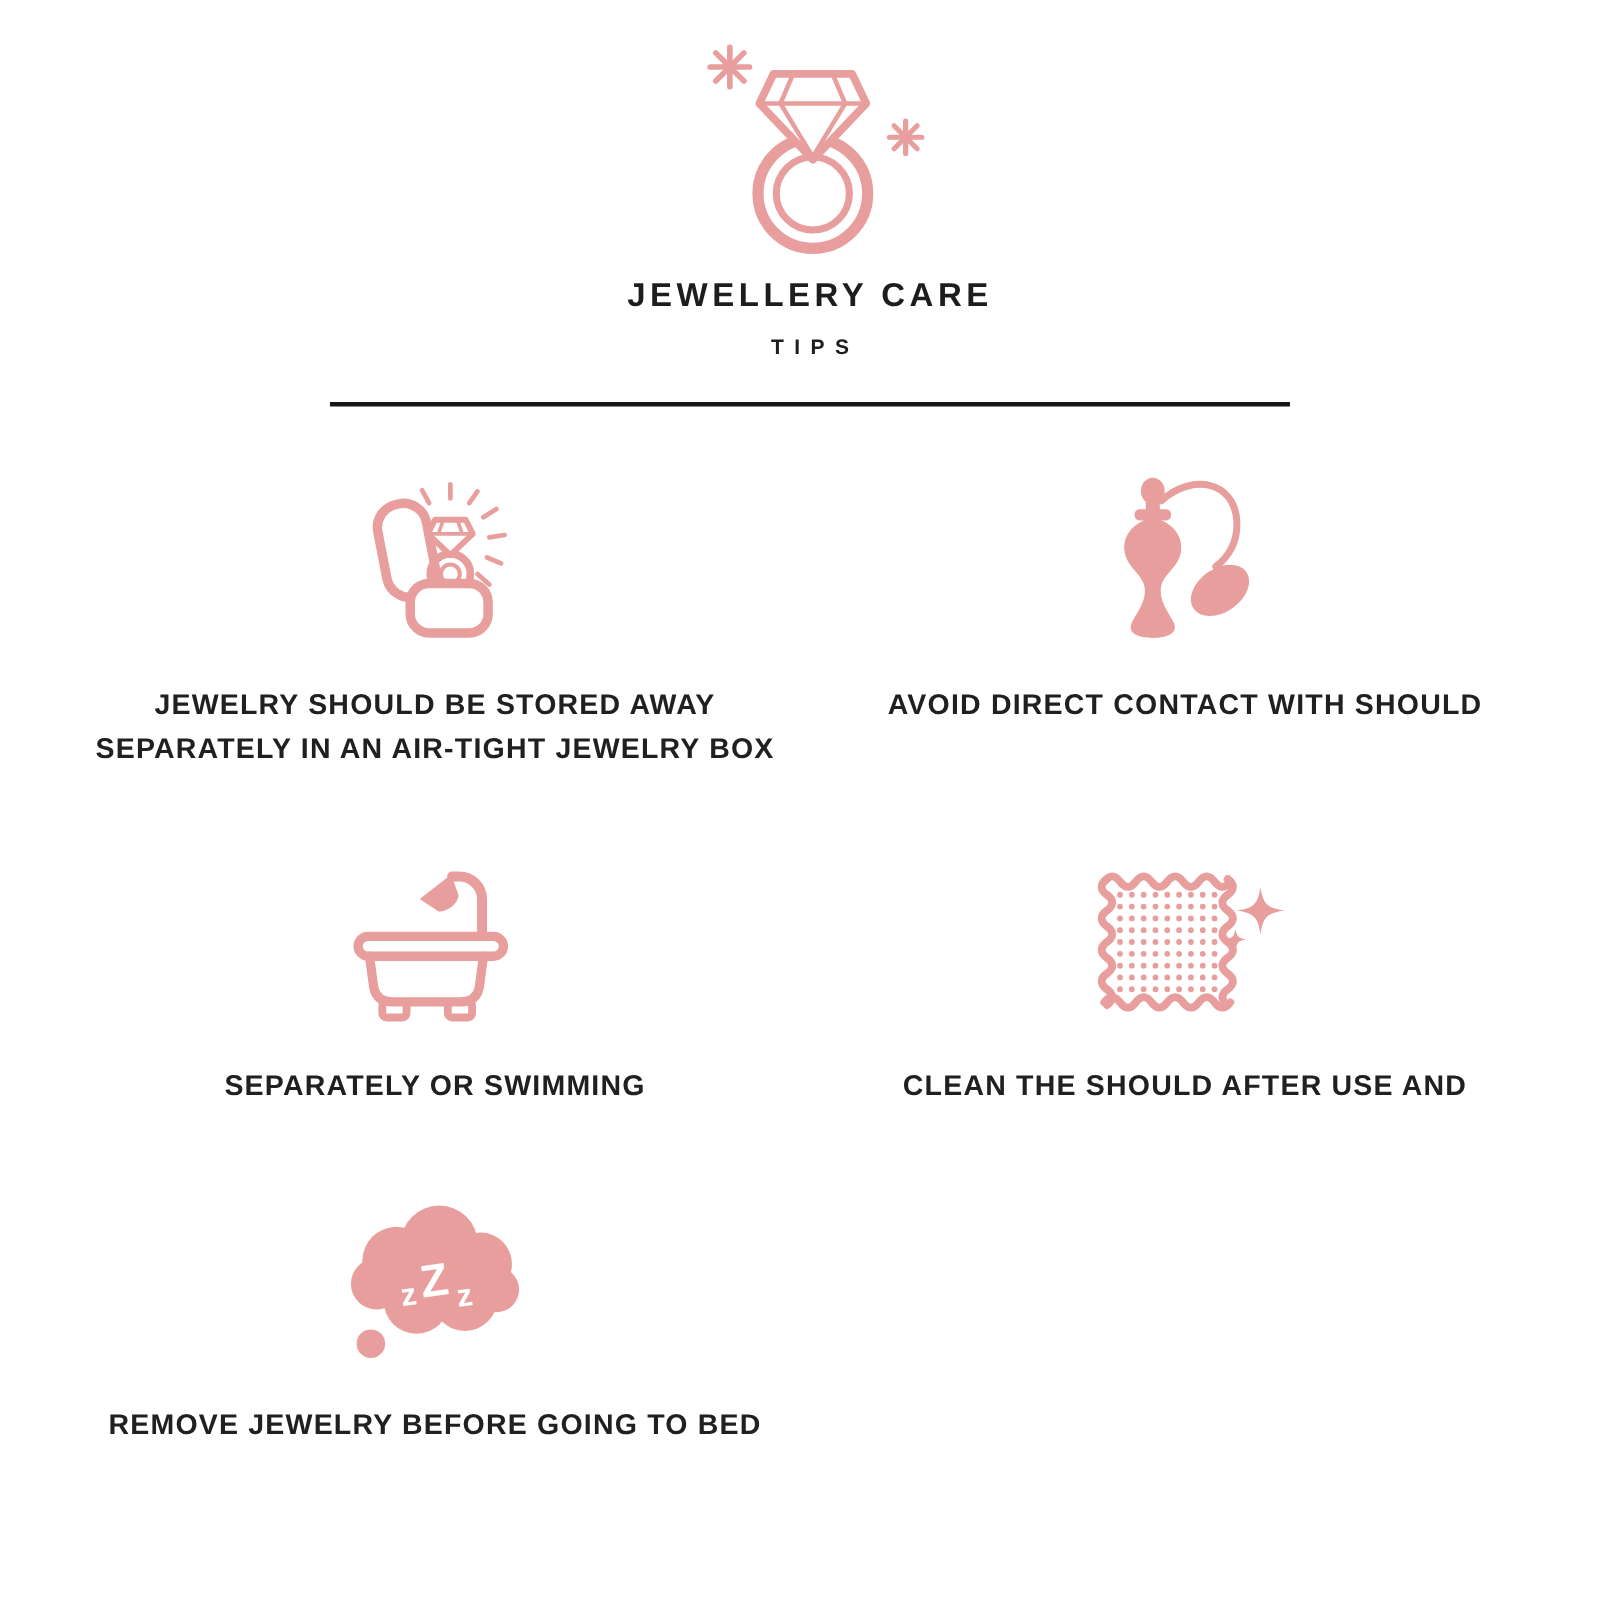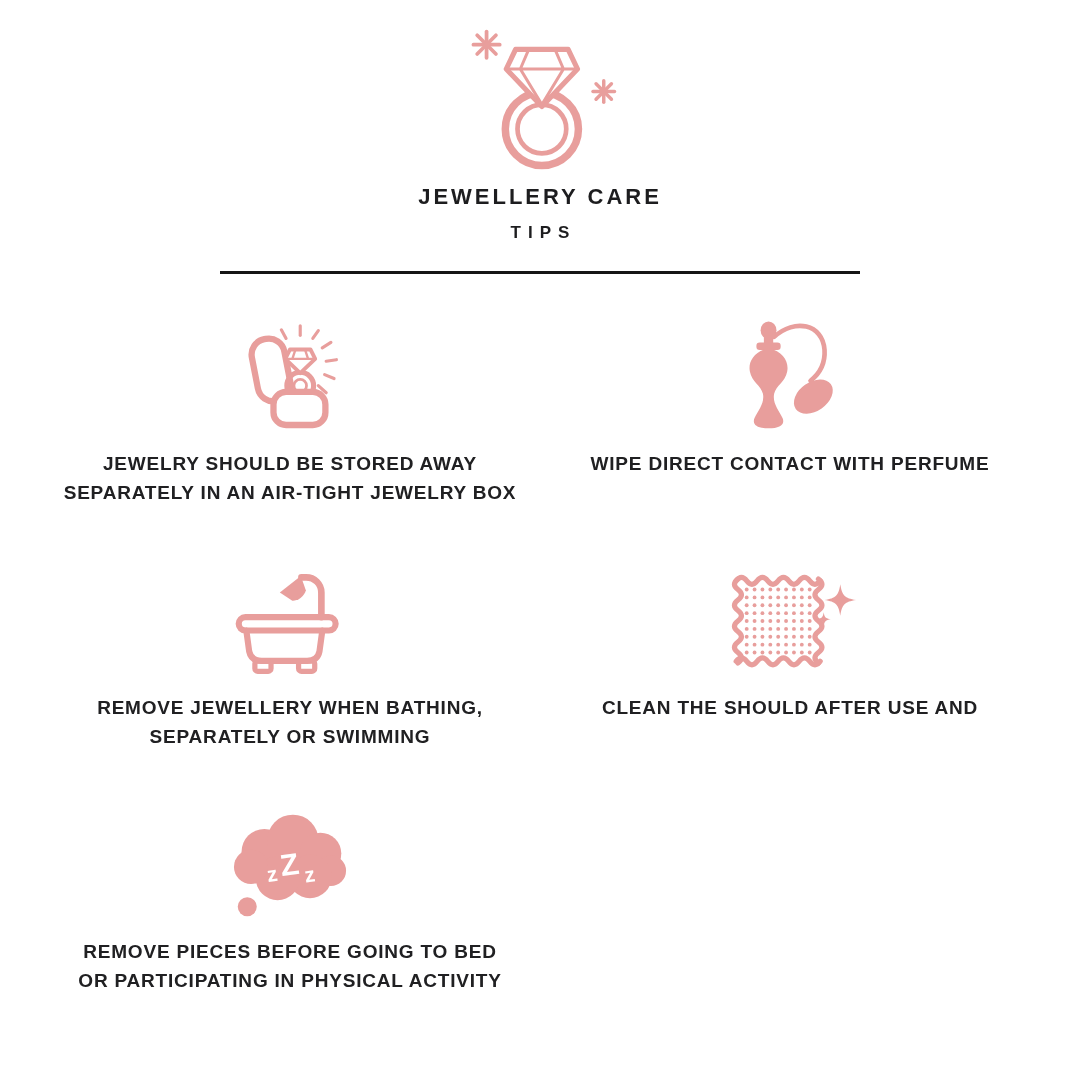--- a/index.html
+++ b/index.html
@@ -16,38 +16,38 @@
   .poster{
     width:1080px;height:1080px;background:var(--bg);
     padding-top:24px;display:flex;flex-direction:column;align-items:center;
   }
   .hero-icon{height:150px;width:190px;color:var(--pink);flex:0 0 auto;}
   .title{
     margin-top:12px;font-size:22px;font-weight:bold;color:var(--ink);
     letter-spacing:3px;line-height:1;text-align:center;
   }
   .subtitle{
-    margin-top:16px;font-size:17px;font-weight:bold;color:var(--ink);
+    margin-top:16px;font-size:14px;font-weight:bold;color:var(--ink);
     letter-spacing:7px;line-height:1;text-align:right;text-indent:7px;
   }
   .divider{
     margin-top:30px;width:640px;border:none;border-top:3px solid #161616;
   }
   .tips-grid{
     margin-top:44px;width:100%;padding:0 40px;
     display:grid;grid-template-columns:1fr 1fr;row-gap:55px;
   }
   .tip{display:flex;flex-direction:column;align-items:center;}
   .tip .icon-box{
     height:118px;display:flex;align-items:center;justify-content:center;
     color:var(--pink);
   }
   .tip svg{display:block;}
   .caption{
-    margin-top:14px;text-align:center;color:#202022;
+    margin-top:24px;text-align:center;color:#202022;
     font-size:19px;font-weight:bold;letter-spacing:0.8px;line-height:1.5;
   }
   .caption span{display:block;white-space:nowrap;}
   .stroke{fill:none;stroke:currentColor;stroke-linecap:round;stroke-linejoin:round;}
   .fillpink{fill:currentColor;stroke:none;}
   .whitefill{fill:#fff;stroke:currentColor;stroke-linecap:round;stroke-linejoin:round;}
 </style>
 </head>
 <body>
 
@@ -122,39 +122,38 @@
                    C56 89 63 97 67 105
                    C70 112 64 116 52 116
                    C40 116 34 112 37 105
                    C41 97 48 89 46 79
                    C44 70 34 66 32 55
                    C30 45 36 34 52 30 Z" class="fillpink"></path>
           <ellipse cx="100" cy="82" rx="23" ry="15.5" transform="rotate(-35 100 82)" class="fillpink"></ellipse>
         </svg>
       </div>
       <p class="caption">
-        <span>WIPE DIRECT CONTACT WITH PERFUME</span>
+        <span>AVOID DIRECT CONTACT WITH SHOULD</span>
       </p>
     </div>
 
     <div class="tip">
       <div class="icon-box">
         <svg width="125" height="114" viewBox="0 0 125 120" aria-hidden="true">
           <path d="M95 56 V30 a16 16 0 0 0 -16 -16 h-5" class="stroke" stroke-width="7"></path>
           <g transform="rotate(-38 66 26)">
             <path d="M52 20 h28 l-5 15 a11 7 0 0 1 -18 0 z" class="fillpink"></path>
           </g>
           <rect x="8" y="56" width="102" height="14" rx="7" class="stroke" stroke-width="6.5"></rect>
           <path d="M16 70 L19 92 Q21 102 32 102 H80 Q91 102 93 92 L96 70" class="stroke" stroke-width="6.5"></path>
           <rect x="25" y="102" width="17" height="11" rx="3" class="stroke" stroke-width="5.5"></rect>
           <rect x="71" y="102" width="17" height="11" rx="3" class="stroke" stroke-width="5.5"></rect>
         </svg>
       </div>
       <p class="caption">
-        <span>REMOVE JEWELLERY WHEN BATHING,</span>
         <span>SEPARATELY OR SWIMMING</span>
       </p>
     </div>
 
     <div class="tip">
       <div class="icon-box">
         <svg width="150" height="112" viewBox="0 0 155 128" aria-hidden="true">
           <g class="stroke" stroke-width="6">
             <path d="M16 18 q6 -8 12 0 t12 0 t12 0 t12 0 t12 0 t12 0 t12 0 t12 0"></path>
             <path d="M16 110 q6 -8 12 0 t12 0 t12 0 t12 0 t12 0 t12 0 t12 0 t12 0"></path>
@@ -267,19 +266,18 @@
             <circle cx="30" cy="104" r="10"></circle>
           </g>
           <g transform="rotate(-8 78 62)" font-family="Liberation Sans, DejaVu Sans, sans-serif" font-weight="bold" fill="#fff">
             <text x="50" y="74" font-size="22">z</text>
             <text x="65" y="70" font-size="32">Z</text>
             <text x="89" y="80" font-size="22">z</text>
           </g>
         </svg>
       </div>
       <p class="caption">
-        <span>REMOVE PIECES BEFORE GOING TO BED</span>
-        <span>OR PARTICIPATING IN PHYSICAL ACTIVITY</span>
+        <span>REMOVE JEWELRY BEFORE GOING TO BED</span>
       </p>
     </div>
 
   </div>
 </div>
 
 </body></html>

